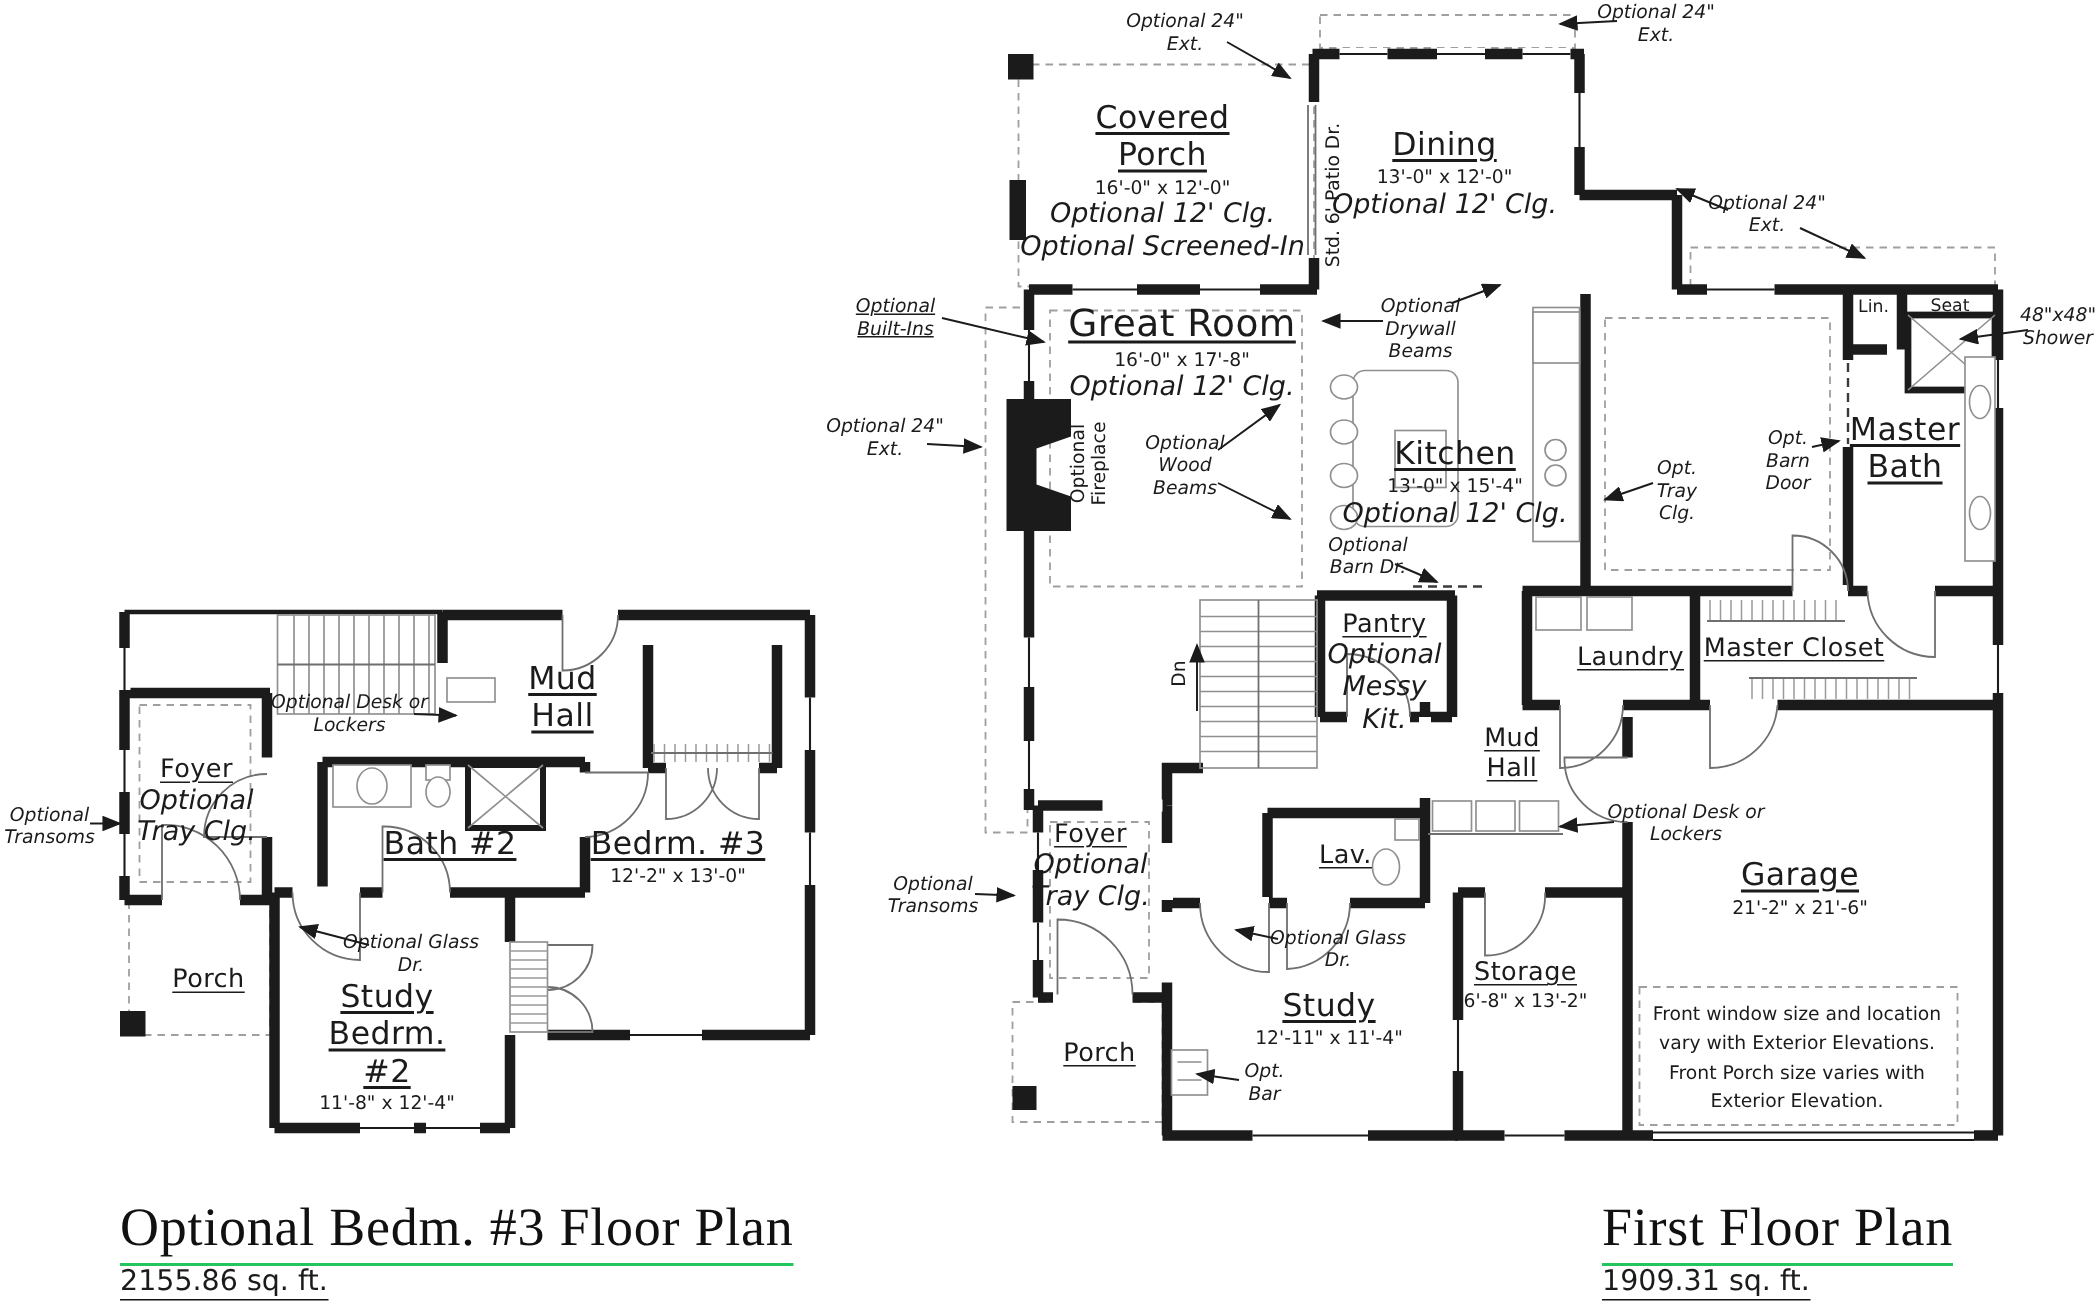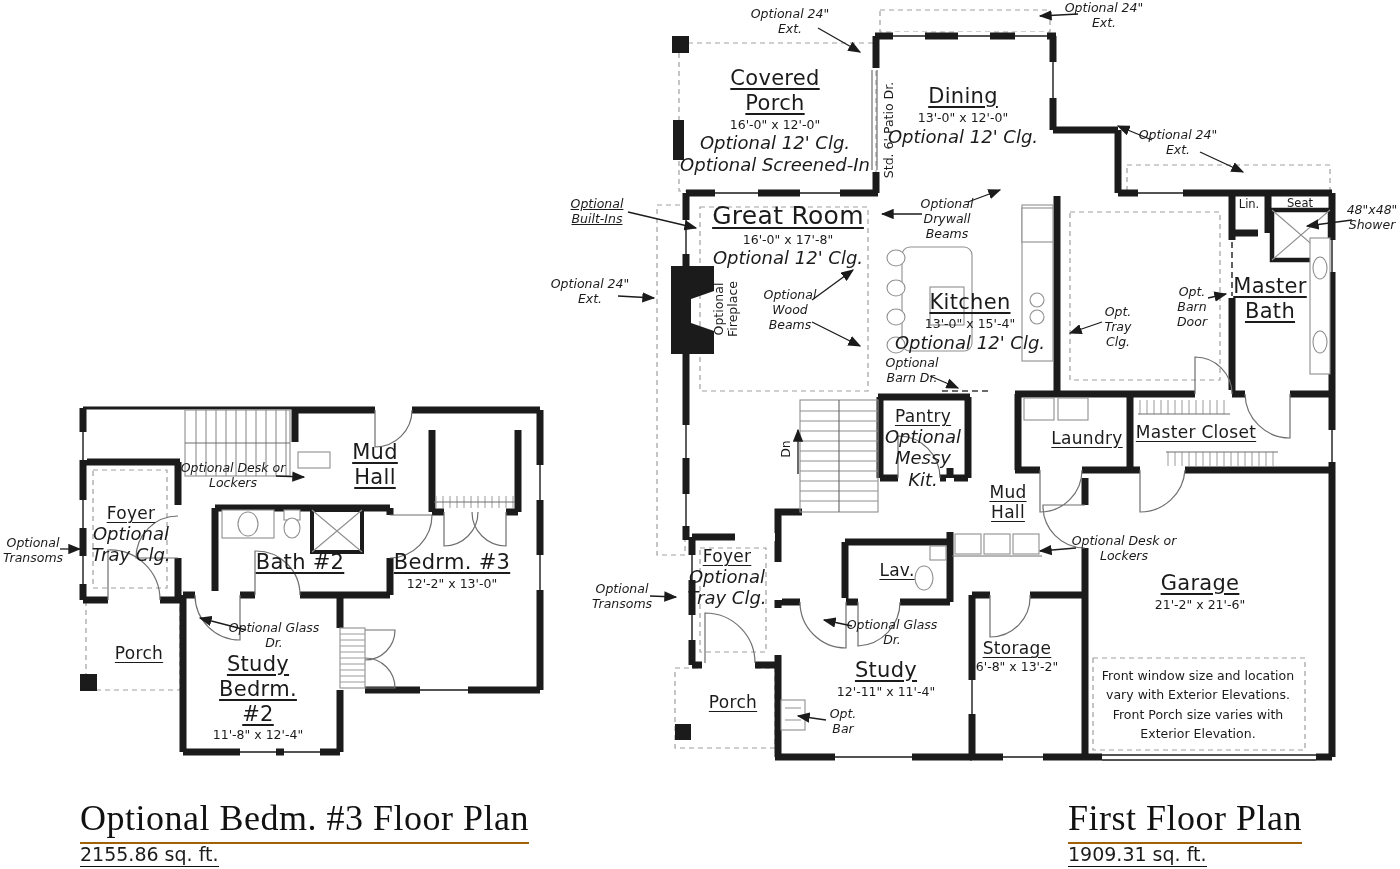--- a/index.html
+++ b/index.html
@@ -26,21 +26,21 @@
   .wrap{white-space:normal;}
   .dims{font-size:12.5px;margin-top:2px;}
   .note{font-size:18px;font-style:italic;}
   .annot{position:absolute;transform:translateX(-50%);text-align:center;line-height:1.2;
          font-size:12.5px;font-style:italic;}
   .tiny{font-size:11.5px;}
   .vlbl{position:absolute;transform:translate(-50%,-50%) rotate(-90deg);white-space:nowrap;
         font-size:12.5px;text-align:center;line-height:1.15;}
   .vlbl.wrap2{white-space:normal;width:84px;}
   .title{position:absolute;font-family:"Liberation Serif","DejaVu Serif",serif;font-size:36px;
-         color:#111;border-bottom:2px solid #a16207;padding-bottom:3px;letter-spacing:.5px;}
+         color:#111;border-bottom:2px solid #22c55e;padding-bottom:3px;letter-spacing:.5px;}
   .areatxt{position:absolute;font-size:19px;border-bottom:1.6px solid #111;padding-bottom:1px;}
   .garnote{position:absolute;transform:translateX(-50%);width:196px;font-size:12.5px;line-height:1.55;text-align:center;}
 </style>
 </head>
 <body>
 
 <div id="stage">
 
 <svg width="1400" height="869" viewBox="0 0 1400 869">
   <defs>

